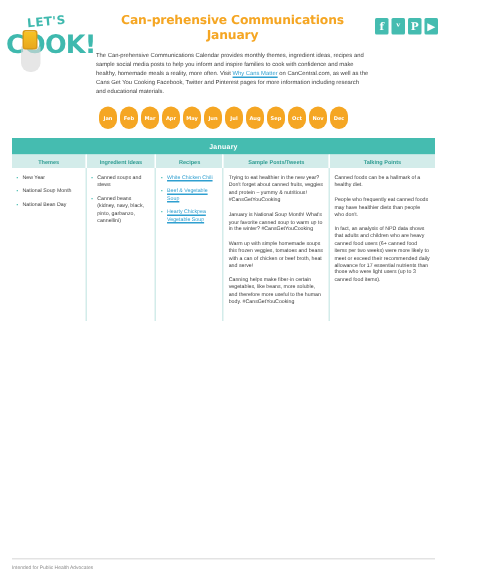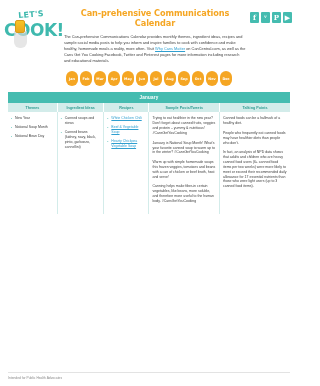--- a/index.html
+++ b/index.html
@@ -125,21 +125,21 @@
     <div class="logo">
       <div class="logo-lets">LET'S</div>
       <div class="logo-cook-wrap">
         <div class="logo-shadow"></div>
         <div class="logo-can"></div>
         <div class="logo-cook">COOK!</div>
       </div>
     </div>
 
     <div class="head-main">
-      <div class="head-title">Can-prehensive Communications Calendar</div>
+      <div class="head-title">Can-prehensive Communications January</div>
       <div class="head-para">
         <span>The Can-prehensive Communications Calendar provides monthly themes, ingredient ideas, recipes and sample social media posts to help you inform and inspire families to cook with confidence and make healthy, homemade meals a reality, more often. Visit </span><a href="#">Why Cans Matter</a><span> on CanCentral.com, as well as the Cans Get You Cooking Facebook, Twitter and Pinterest pages for more information including research and educational materials.</span>
       </div>
     </div>
 
     <div class="socials">
       <div class="soc">f</div>
       <div class="soc">ᵛ</div>
       <div class="soc">P</div>
       <div class="soc">▶</div>

